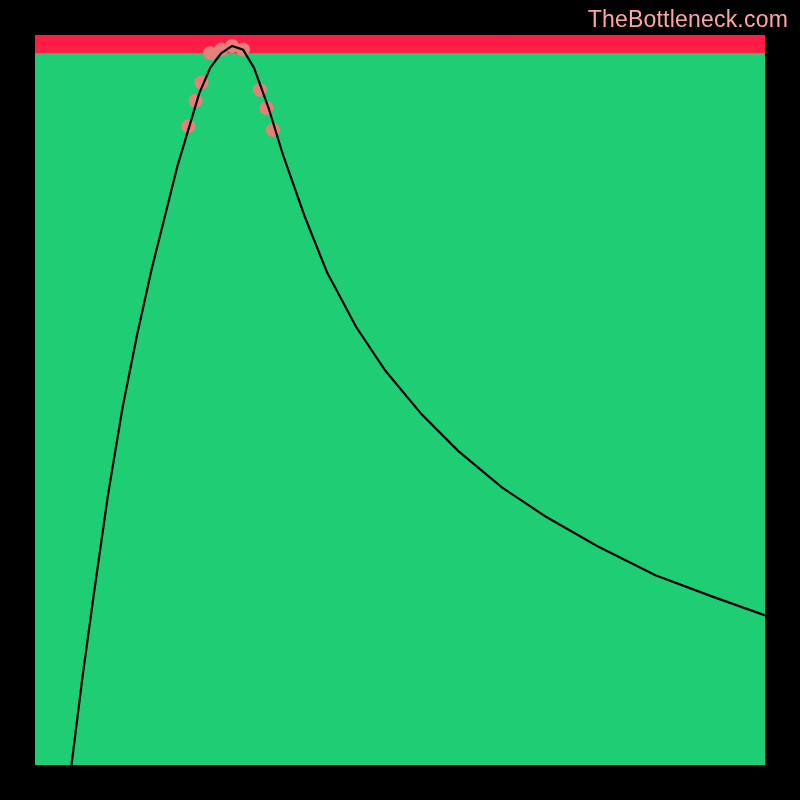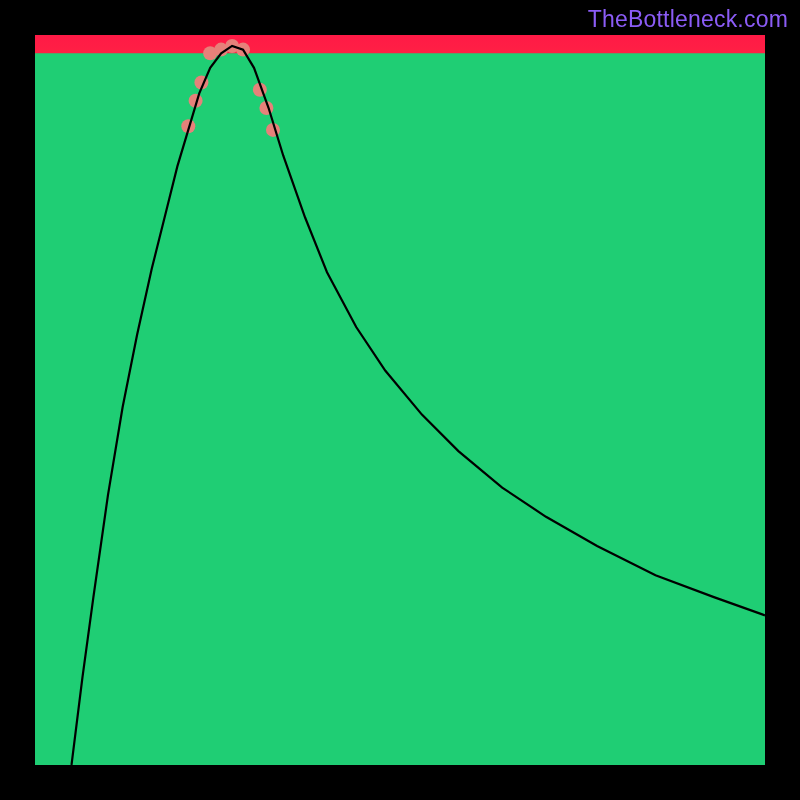--- a/index.html
+++ b/index.html
@@ -22,21 +22,21 @@
     left: 35px;
     top: 35px;
     width: 730px;
     height: 730px;
     overflow: hidden;
   }
   .watermark {
     position: absolute;
     top: 6px;
     right: 12px;
-    color: #8b5cf6;
+    color: #fca5a5;
     font-size: 23px;
     font-weight: 500;
     letter-spacing: 0.2px;
   }
   svg { display: block; }
 </style>
 </head>
 <body>
 
 <div class="frame">

